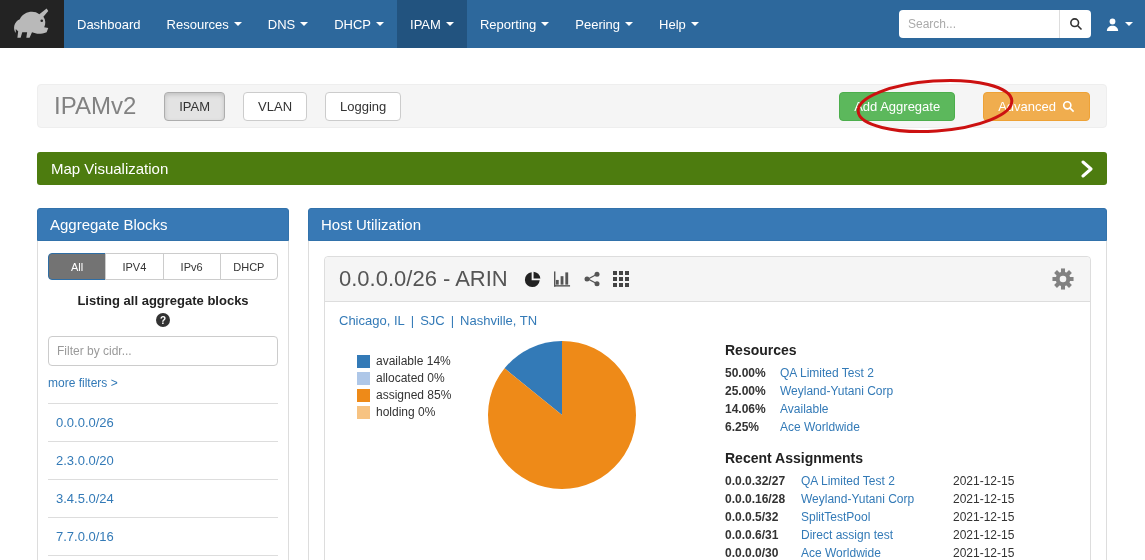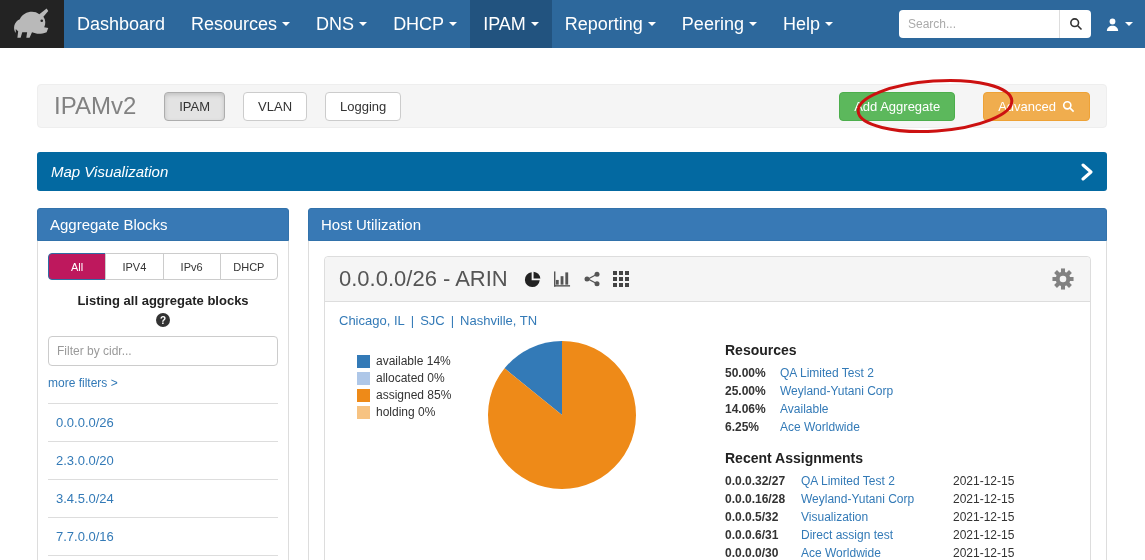--- a/index.html
+++ b/index.html
@@ -3,21 +3,21 @@
 <meta charset="utf-8">
 <style>
   * { margin:0; padding:0; box-sizing:border-box; }
   body { font-family:"Liberation Sans", sans-serif; background:#fff; }
   .screen { position:relative; width:1145px; height:560px; background:#fff; overflow:hidden; }
 
   
   .navbar { position:absolute; top:0; left:0; width:100%; height:48px; background:#2d689c; display:flex; align-items:stretch; }
   .logo { width:64px; height:48px; background:#232323; display:flex; align-items:center; justify-content:center; cursor:pointer; }
   .nav-items { display:flex; align-items:stretch; }
-  .nav-item { display:flex; align-items:center; padding:0 13px; color:#fff; font-size:18px; cursor:pointer; text-decoration:none; }
+  .nav-item { display:flex; align-items:center; padding:0 13px; color:#fff; font-size:13px; cursor:pointer; text-decoration:none; }
   .nav-item.active { background:#22537f; }
   .caret { display:inline-block; width:0; height:0; border-left:4px solid transparent; border-right:4px solid transparent; border-top:4px solid #fff; margin-left:5px; }
   .nav-right { margin-left:auto; display:flex; align-items:center; padding-right:12px;padding-left:8px; }
   .search-group { display:flex; height:28px; }
   .search-group input { width:160px; height:28px; border:none; border-radius:4px 0 0 4px; padding:0 9px; font-size:12px; font-family:inherit; outline:none; color:#333; }
   .search-group input::placeholder { color:#aaa; }
   .search-btn { width:32px; height:28px; background:#fff; border:none; border-left:1px solid #ddd; border-radius:0 4px 4px 0; color:#333; cursor:pointer; display:flex; align-items:center; justify-content:center; }
   .user-menu { display:flex; align-items:center; color:#fff; margin-left:14px; cursor:pointer; }
 
   
@@ -25,32 +25,32 @@
   .page-title { font-size:24px; color:#828282; margin-right:28px; }
   .btn { font-size:13px; padding:6px 14px; border-radius:4px; border:1px solid #ccc; background:#fff; color:#333; cursor:pointer; font-family:inherit; }
   .btn.tab { margin-right:18px; }
   .btn.tab.active { background:#e3e3e3; border-color:#adadad; box-shadow:inset 0 2px 4px rgba(0,0,0,.15); }
   .head-right { margin-left:auto; display:flex; align-items:center; }
   .btn.green { background:#5cb85c; border-color:#4cae4c; color:#fff; margin-right:28px; }
   .btn.orange { background:#f0ad4e; border-color:#eea236; color:#fff; display:inline-flex; align-items:center; gap:6px; }
   .annotation { position:absolute; top:76px; left:845px; pointer-events:none; z-index:5; }
 
   
-  .map-bar { position:absolute; top:152px; left:37px; width:1070px; height:39px; background:#0369a1; border-radius:3px; display:flex; align-items:center; color:#fff; font-size:15px; padding:0 14px; cursor:pointer;font-style:italic; }
+  .map-bar { position:absolute; top:152px; left:37px; width:1070px; height:33px; background:#4d7c0f; border-radius:3px; display:flex; align-items:center; color:#fff; font-size:15px; padding:0 14px; cursor:pointer; }
   .map-bar .chev { margin-left:auto; display:flex; }
 
   
   .panel-head { height:33px; background:#3879b5; border:1px solid #3272ab; border-radius:3px 3px 0 0; color:#fff; font-size:15px; display:flex; align-items:center; padding:0 12px; }
   .agg-panel { position:absolute; top:208px; left:37px; width:252px; height:500px; }
   .agg-body { background:#fff; border:1px solid #ddd; border-top:none; height:467px; padding:12px 10px; }
   .seg-group { display:flex; width:100%; }
   .seg { flex:1; height:27px; font-size:11px; font-family:inherit; background:#fff; border:1px solid #ccc; color:#333; cursor:pointer; margin-left:-1px; }
   .seg:first-child { border-radius:4px 0 0 4px; margin-left:0; }
   .seg:last-child { border-radius:0 4px 4px 0; }
-  .seg.active { background:#be185d; border-color:#2e6da4; color:#fff; }
+  .seg.active { background:#737373; border-color:#2e6da4; color:#fff; }
   .listing-label { margin-top:13px; font-size:13px; font-weight:bold; color:#222; display:flex; align-items:center; gap:5px;flex-direction:column; }
   .help-icon { width:14px; height:14px; border-radius:50%; background:#333; color:#fff; font-size:10px; font-weight:bold; display:inline-flex; align-items:center; justify-content:center; cursor:pointer; }
   .filter-input { margin-top:9px; width:100%; height:30px; border:1px solid #ccc; border-radius:4px; padding:0 8px; font-size:12px; font-family:inherit; color:#333; }
   .filter-input::placeholder { color:#9a9a9a; }
   .more-filters { display:inline-block; margin-top:10px; font-size:12px; color:#337ab7; text-decoration:none; cursor:pointer; }
   .block-list { margin-top:12px; }
   .block-row { border-top:1px solid #ddd; height:38px; line-height:38px; padding-left:8px; font-size:13px; color:#337ab7; cursor:pointer; }
   .block-row.stub { height:22px; }
 
   .host-panel { position:absolute; top:208px; left:308px; width:799px; height:500px; }
@@ -327,21 +327,21 @@
                   <a class="link rec-name">QA Limited Test 2</a>
                   <span class="rec-date">2021-12-15</span>
                 </div>
               <div class="rec-row">
                   <span class="rec-cidr">0.0.0.16/28</span>
                   <a class="link rec-name">Weyland-Yutani Corp</a>
                   <span class="rec-date">2021-12-15</span>
                 </div>
               <div class="rec-row">
                   <span class="rec-cidr">0.0.0.5/32</span>
-                  <a class="link rec-name">Visualization</a>
+                  <a class="link rec-name">SplitTestPool</a>
                   <span class="rec-date">2021-12-15</span>
                 </div>
               <div class="rec-row">
                   <span class="rec-cidr">0.0.0.6/31</span>
                   <a class="link rec-name">Direct assign test</a>
                   <span class="rec-date">2021-12-15</span>
                 </div>
               <div class="rec-row">
                   <span class="rec-cidr">0.0.0.0/30</span>
                   <a class="link rec-name">Ace  Worldwide</a>

